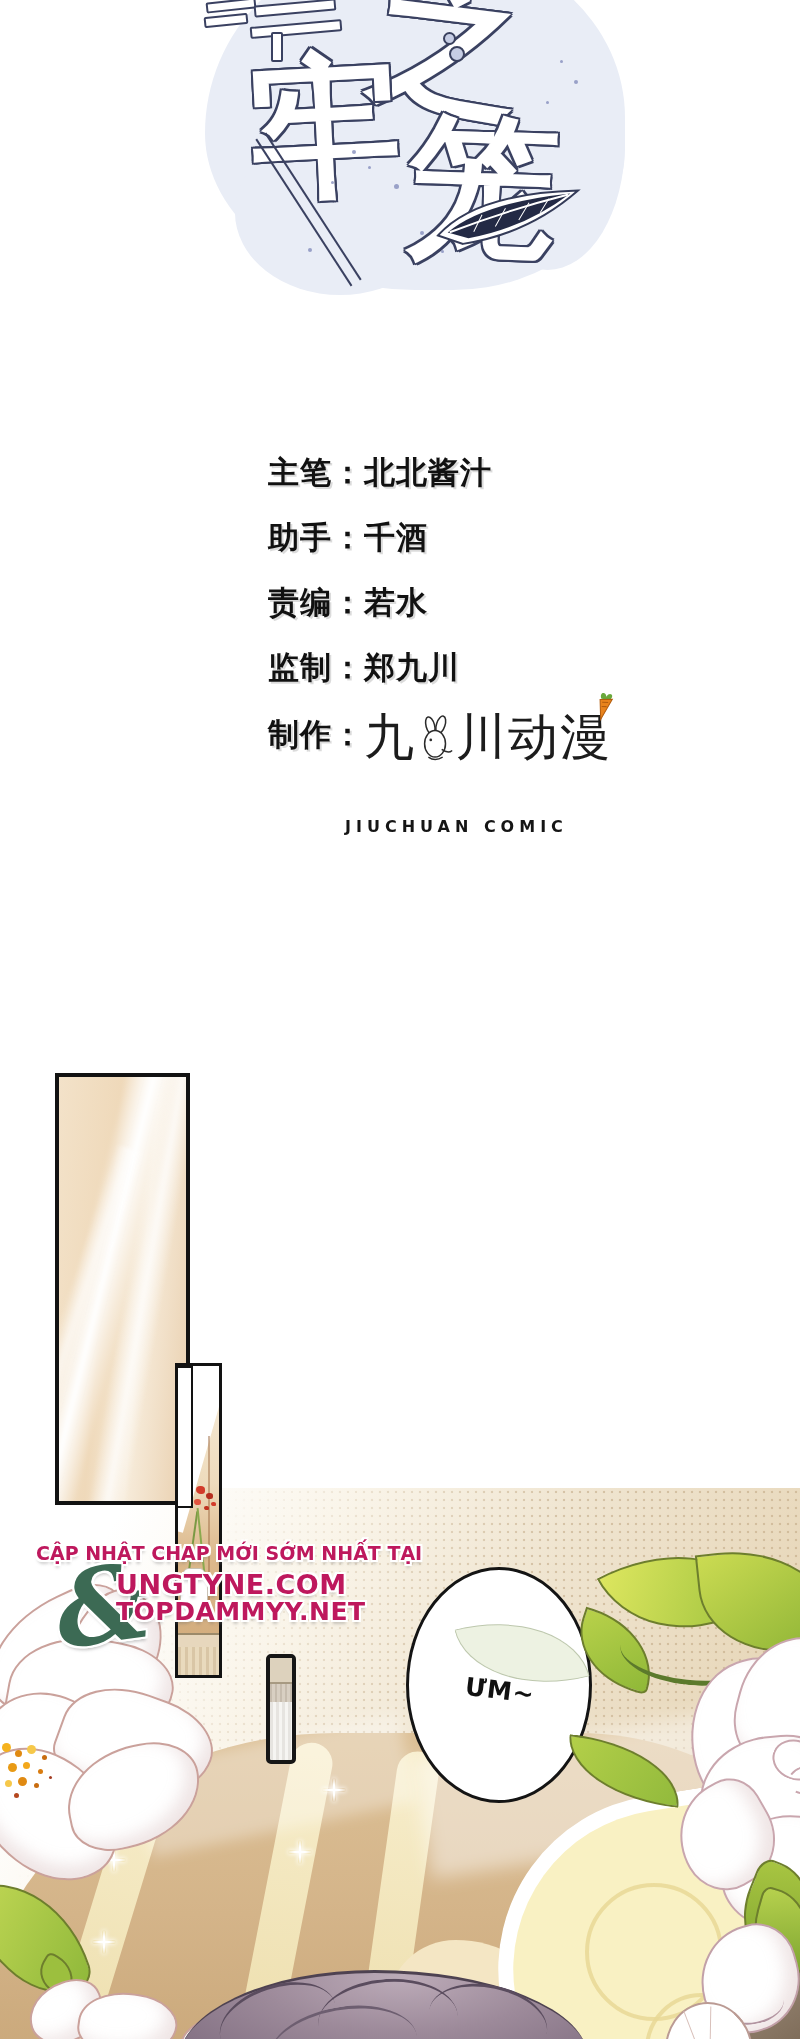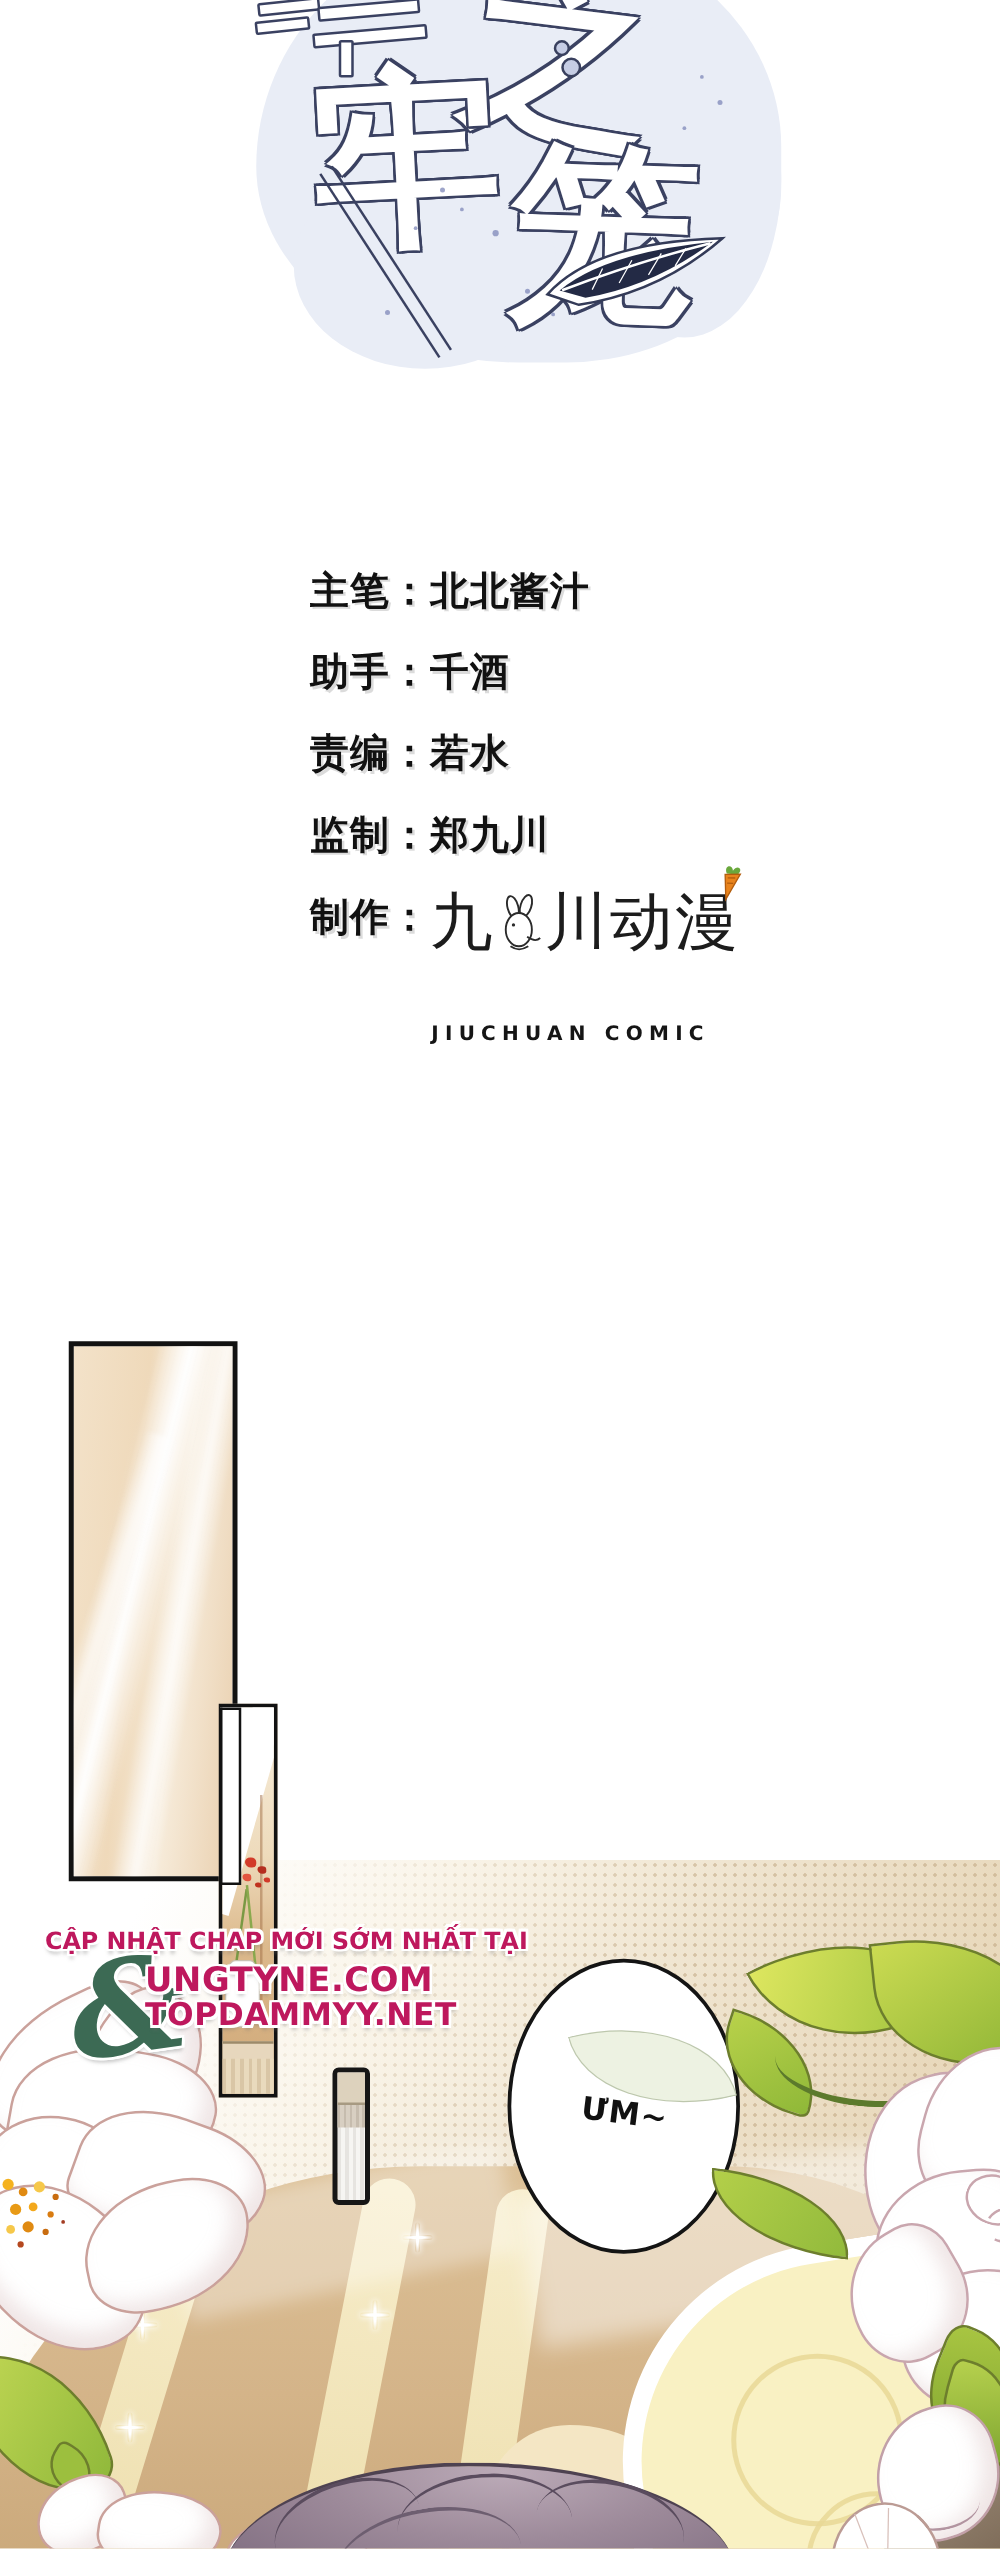--- a/index.html
+++ b/index.html
@@ -12,22 +12,22 @@
   .tchar{position:absolute;font-size:152px;font-weight:600;color:#fff;line-height:1;
     text-shadow:-2px -2px 0 #3a4161,2px -2px 0 #3a4161,-2px 2px 0 #3a4161,2px 2px 0 #3a4161,
                 -2px 0 0 #3a4161,2px 0 0 #3a4161,0 -2px 0 #3a4161,0 2px 0 #3a4161;}
   .frag{position:absolute;background:#fff;border:2px solid #3a4161;border-radius:2px;}
   .inkdot{position:absolute;border-radius:50%;background:#7d87b8;opacity:.75;}
   .berry{position:absolute;border-radius:50%;background:#c6cde4;border:2px solid #39405e;}
   .slashes{position:absolute;width:9px;height:175px;border-left:2px solid #3a4161;border-right:2px solid #3a4161;transform:rotate(-33deg);}
 
   
   .credit-row{font-size:31px;font-weight:bold;color:#111;letter-spacing:1px;
-    text-shadow:2px 2px 0 rgba(0,0,0,.14);margin-bottom:23px;white-space:nowrap;}
-  .logo-row{display:flex;align-items:center;}
+    text-shadow:2px 2px 0 rgba(0,0,0,.14);margin-bottom:23px;white-space:nowrap;margin-left:20px;}
+  .logo-row{display:flex;align-items:flex-end;}
   .logo{display:flex;align-items:flex-end;font-size:50px;font-weight:400;color:#1c1c1c;
         letter-spacing:2px;position:relative;text-shadow:none;line-height:1;}
   .man{position:relative;display:inline-block;}
   .subtitle{position:absolute;font-size:16px;font-weight:600;letter-spacing:5px;color:#151515;}
 
   
   .panel{position:absolute;border:4px solid #121212;box-sizing:border-box;overflow:hidden;background:#f2e0c4;}
   .streak{position:absolute;background:linear-gradient(to right,rgba(255,255,255,0),#fff 50%,rgba(255,255,255,0));filter:blur(1.5px);}
 
   

